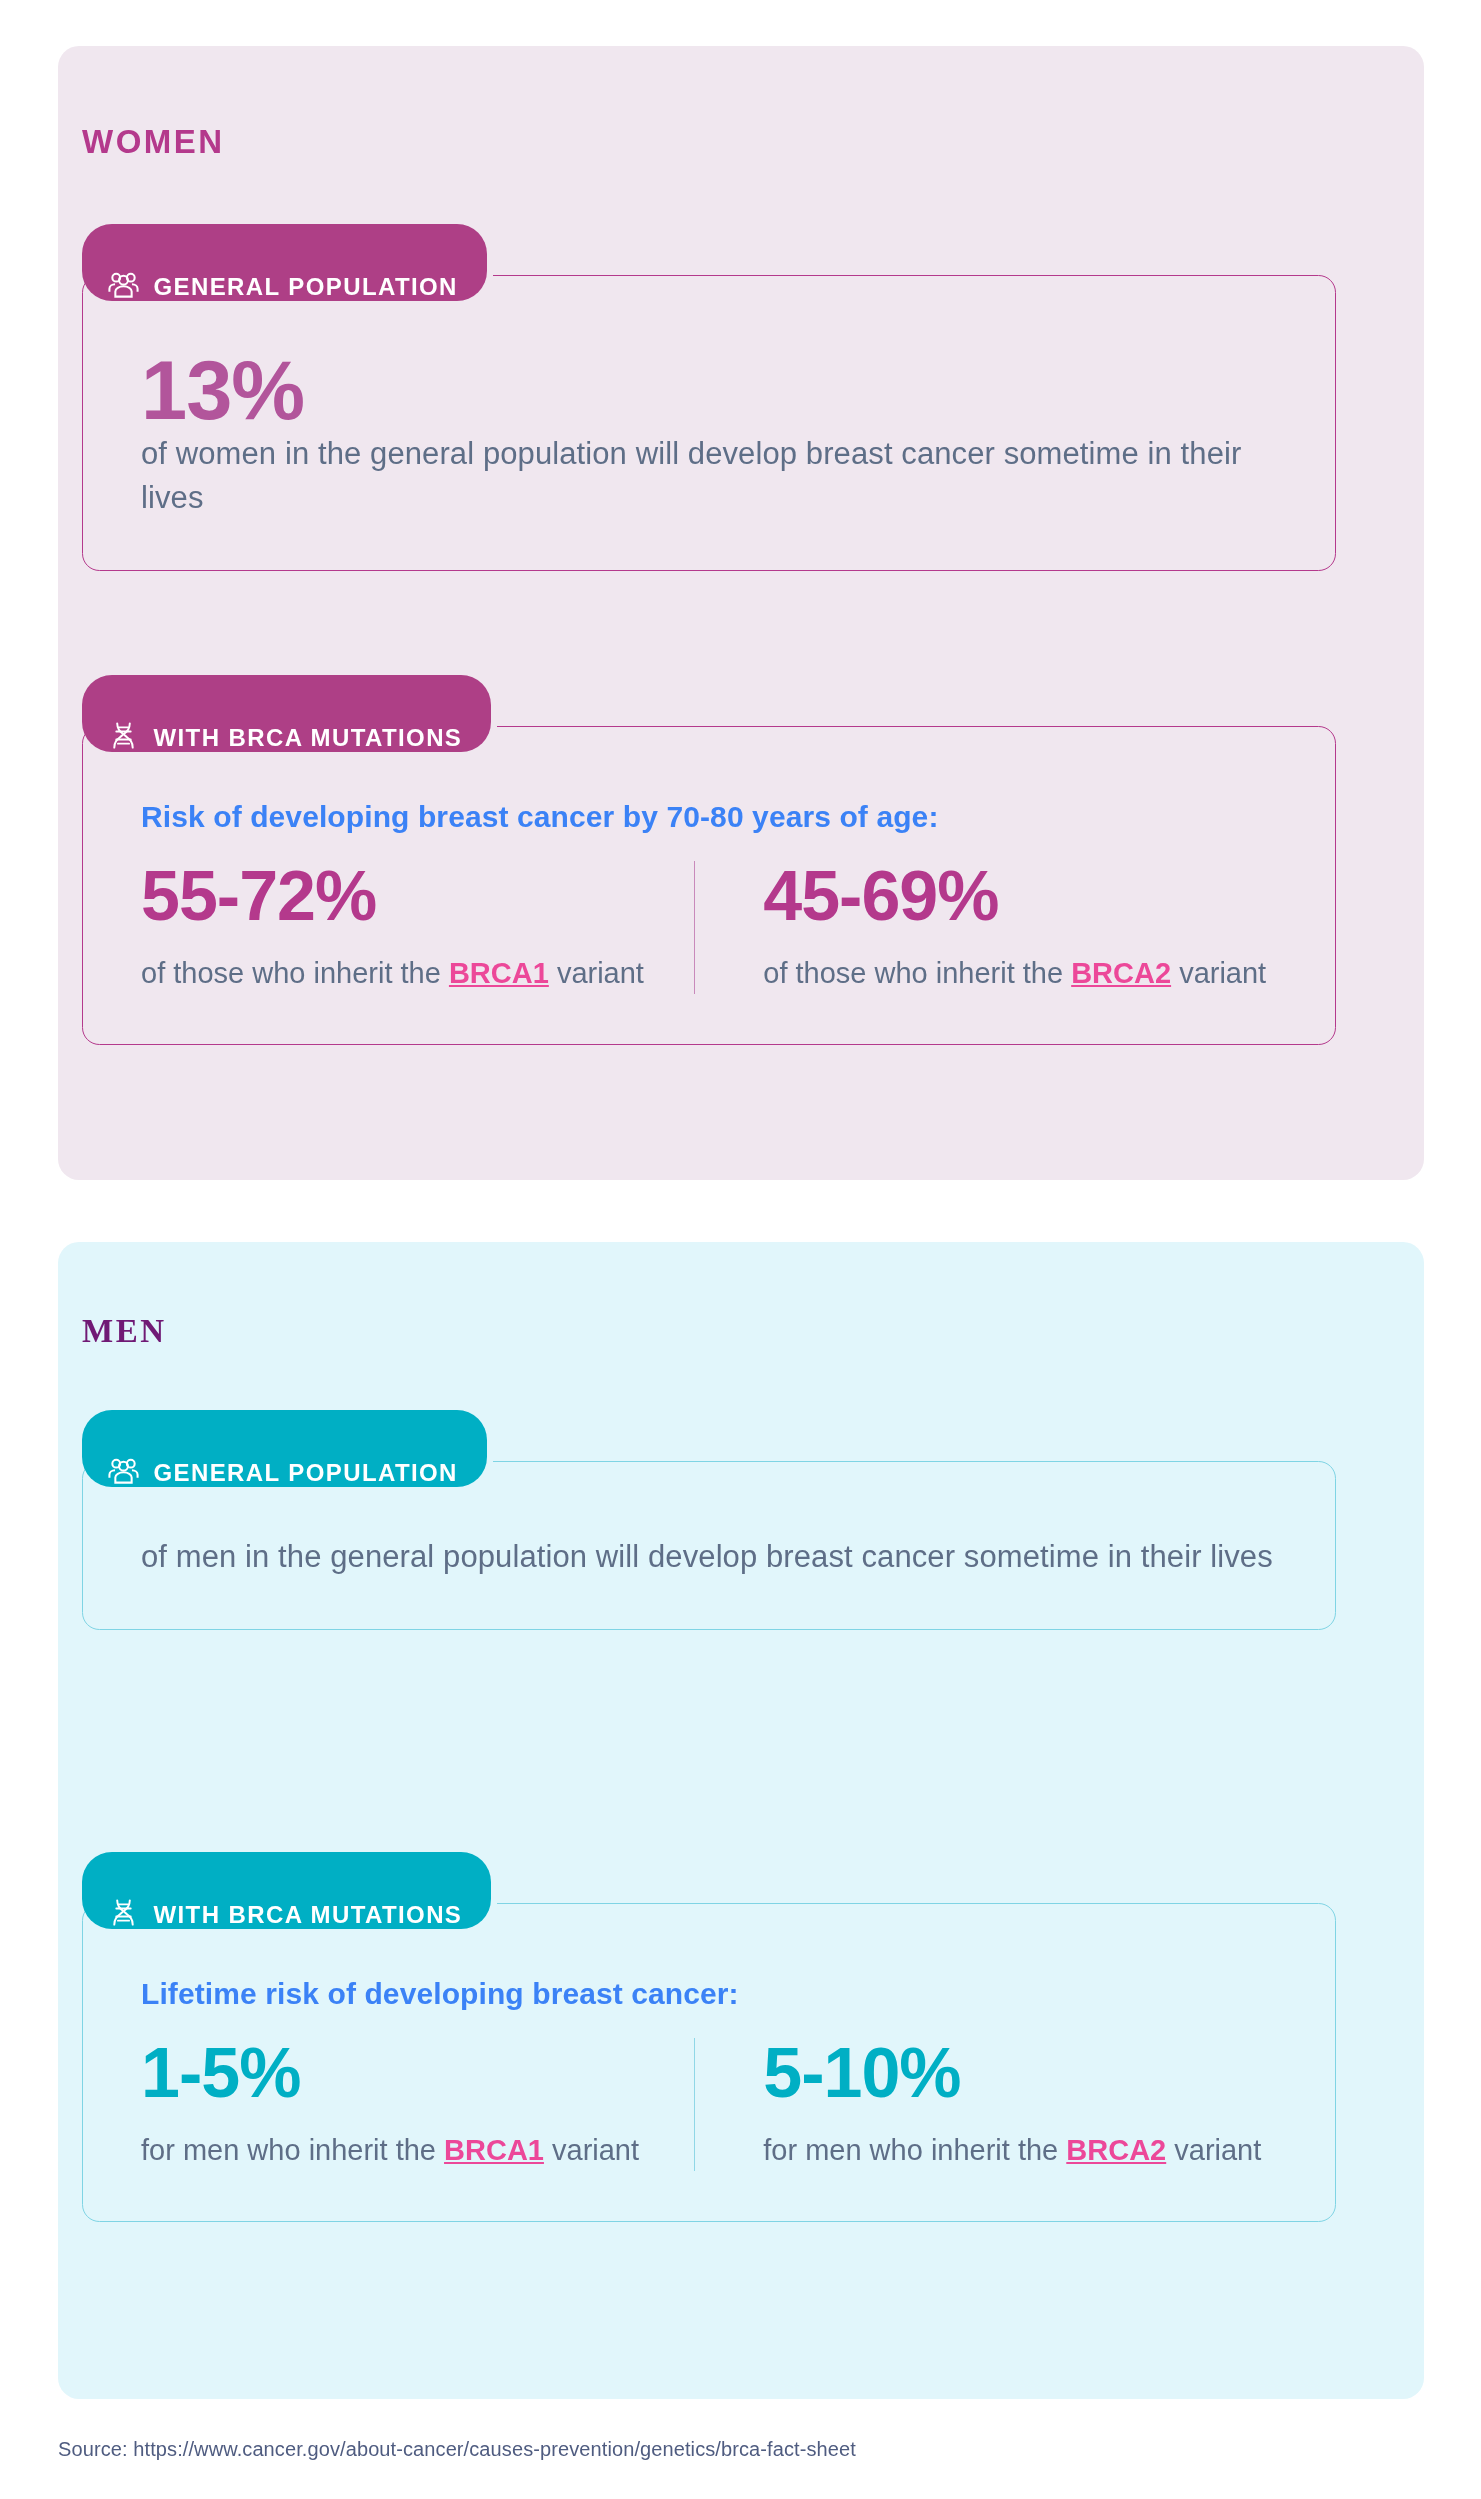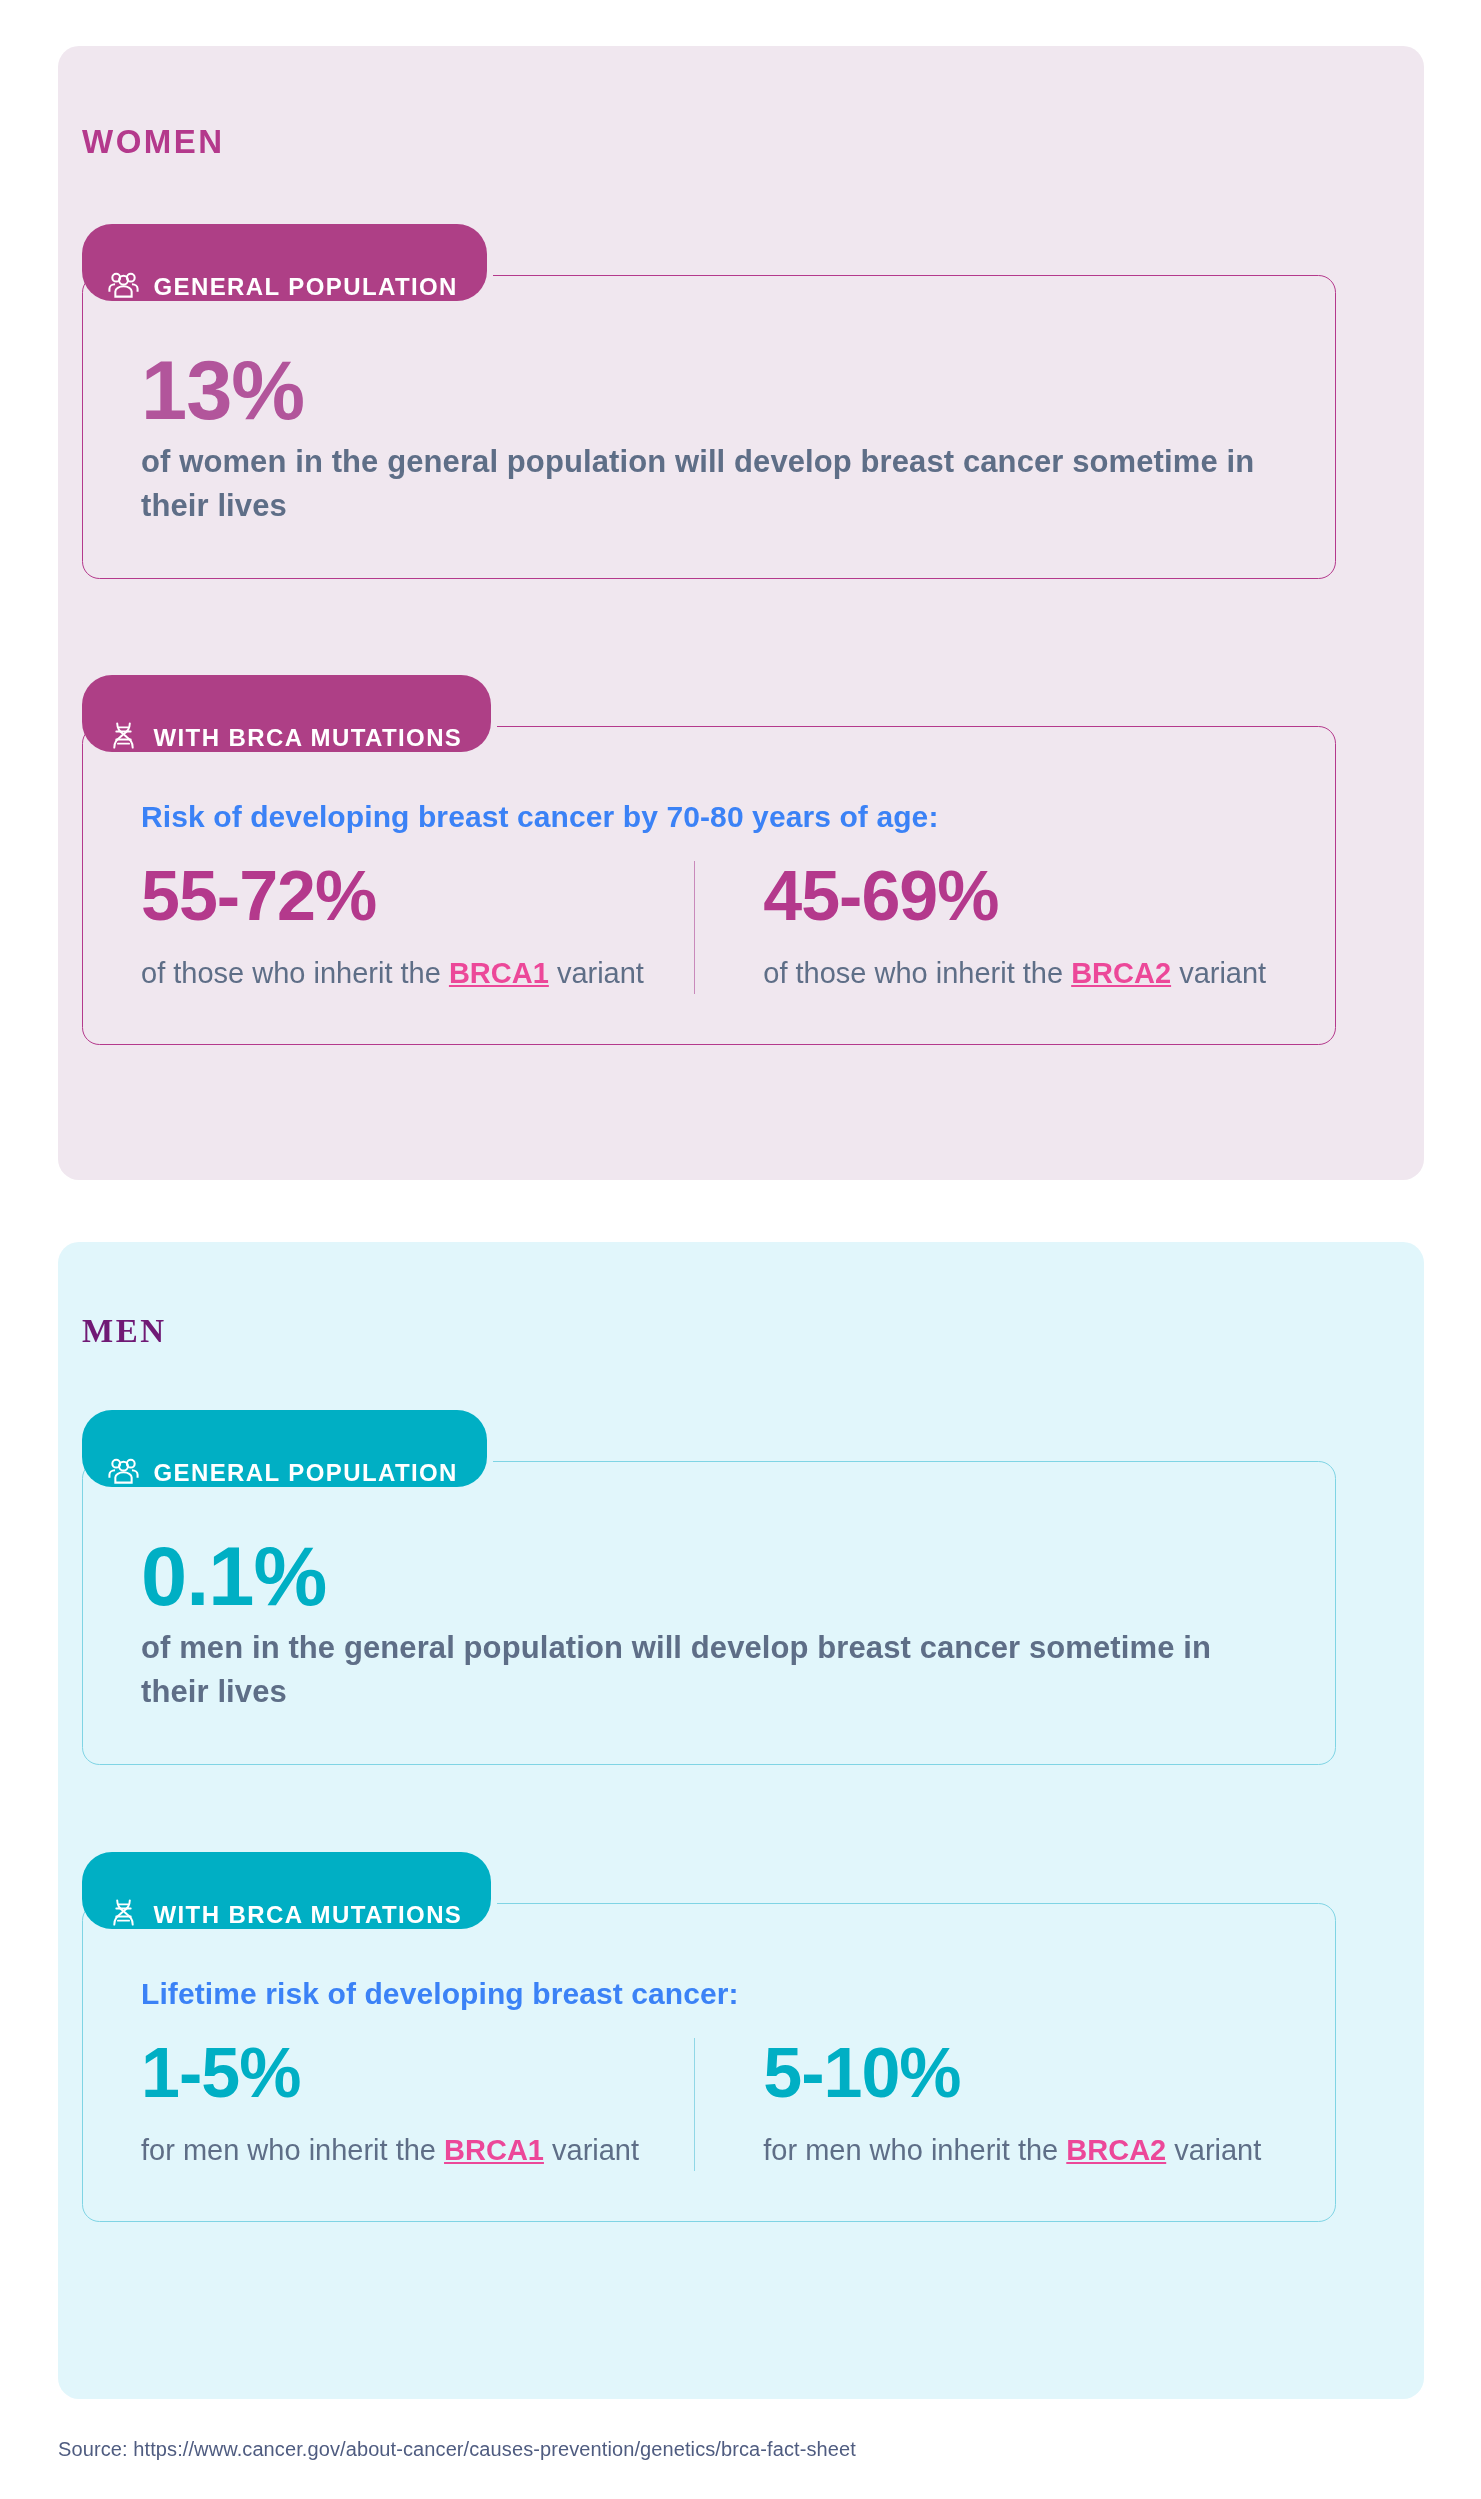--- a/index.html
+++ b/index.html
@@ -115,26 +115,25 @@
     line-height:1.0;
     letter-spacing:-1px;
   }
   .bignum.magenta { color:#B2559B; }
   .bignum.magenta-deep { color:#B4398C; }
   .bignum.teal { color:#00AFC4; }
 
   .bignum.wide { font-size:70px; }
 
   .stat-desc {
-    margin-top:8px;
+    margin-top:0;
     font-size:31px;
     line-height:1.42;
     color:#5E6E87;
     letter-spacing:0.1px;
-    font-weight:bold;
   }
 
   
   .lead {
     font-size:30px;
     font-weight:bold;
     color:#3b82f6;
     letter-spacing:0.1px;
     margin-bottom:27px;
   }
@@ -258,21 +257,20 @@
             <path d="M31.5 24.5v-3.2c0-2.6-2.6-4.6-5.8-4.6"></path>
             <circle cx="17" cy="12.5" r="4.6"></circle>
             <path d="M8.6 29.5v-5.3c0-3 3.8-5.3 8.4-5.3s8.4 2.3 8.4 5.3v5.3z"></path>
           </g>
         </svg>
       </span>
       <span>GENERAL POPULATION</span>
     </div>
     <div class="card teal">
       <div class="notch-mask teal" style="width: 413px;"></div>
-      <div class="bignum teal">0.1%</div>
       <div class="stat-desc">of men in the general population will develop breast cancer sometime in their lives</div>
     </div>
   </div>
 
   <div class="group" style="top:1852px;">
     <div class="pill teal">
       <span class="pill-icon">
         <svg width="33" height="33" viewBox="0 0 34 34" aria-hidden="true">
           <g fill="none" stroke="#ffffff" stroke-width="2" stroke-linecap="round">
             <path d="M7.5 29.5c0-7 4-9 8-12.5s8-5.5 8-12.5"></path>

